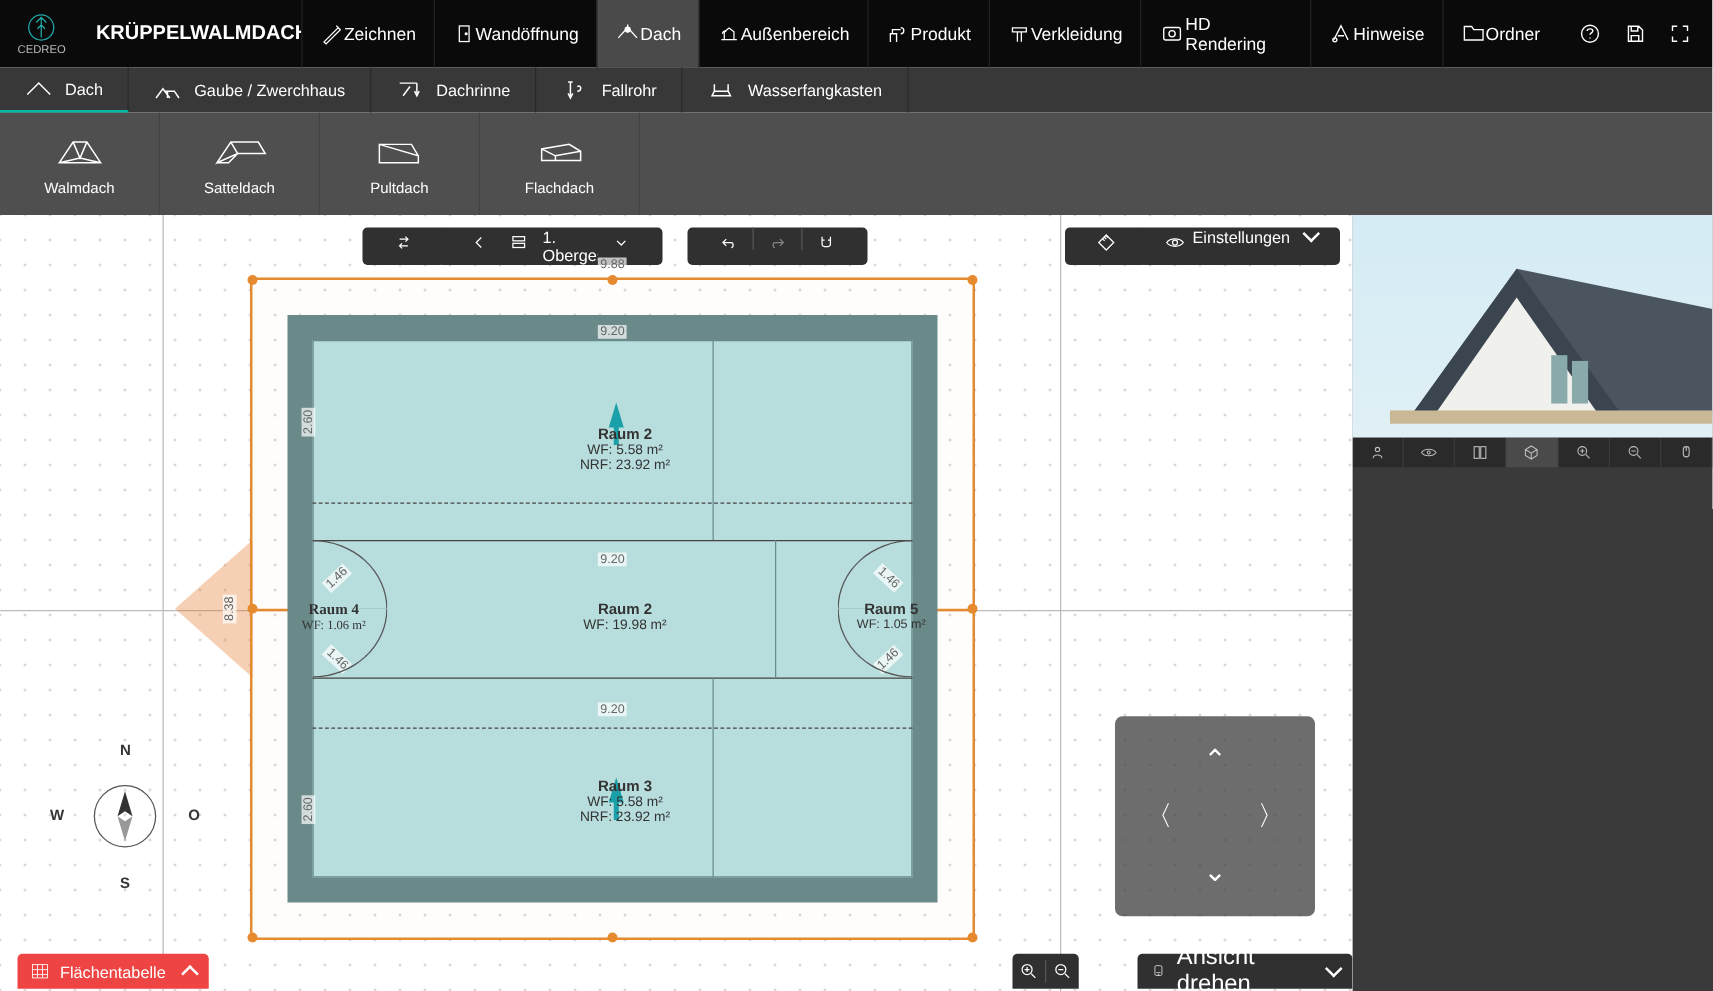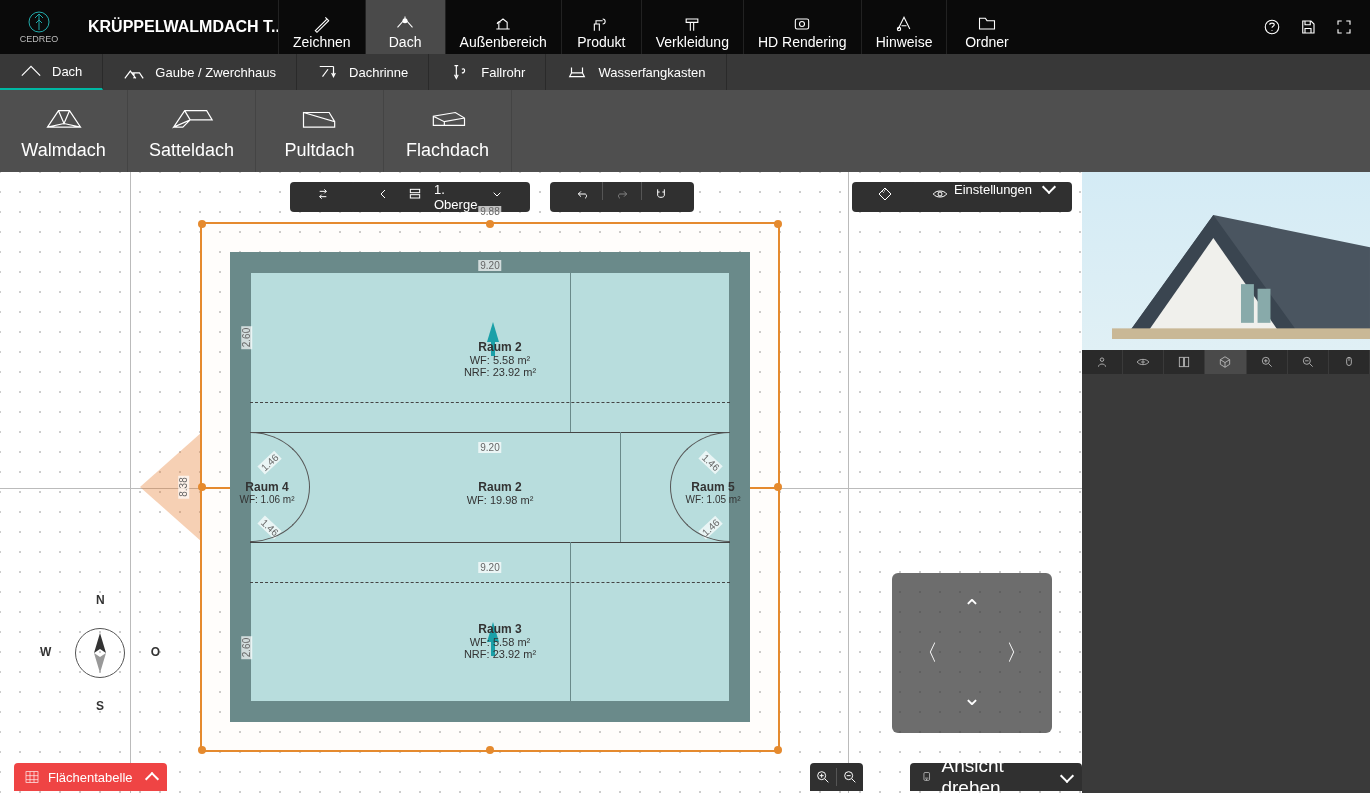--- a/index.html
+++ b/index.html
@@ -4,36 +4,36 @@
 <style>
   * { box-sizing: border-box; margin: 0; padding: 0; }
   body { font-family: Arial, sans-serif; background: #f5f5f5; width: 1370px; height: 793px; overflow: hidden; color: #fff; }
 
   
   .topbar { display: flex; height: 54px; background: #0a0a0a; align-items: stretch; }
   .logo { width: 78px; display:flex; align-items:center; justify-content:center; flex-direction:column; font-size:9px; color:#bbb;}
   .logo svg { width:24px; height:24px; }
   .project-title { width: 200px; display:flex; align-items:center; font-weight:bold; font-size:16px; padding:0 10px; overflow:hidden; white-space:nowrap; }
   .main-tabs { display:flex; flex:1; }
-  .main-tab { display:flex; flex-direction:column; align-items:center; justify-content:flex-end; padding:4px 14px; cursor:pointer; font-size:14px; border-left:1px solid #222; min-width:80px;}
+  .main-tab { display:flex; flex-direction:row; align-items:center; justify-content:flex-start; padding:4px 14px; cursor:pointer; font-size:14px; border-left:1px solid #222; min-width:80px;}
   .main-tab.active { background:#4a4a4a; }
   .main-tab svg { width:22px; height:20px; stroke:#fff; fill:none; stroke-width:1.3; }
   .topbar-right { display:flex; align-items:center; gap:8px; padding:0 12px; }
   .tr-btn { width:28px; height:28px; display:flex; align-items:center; justify-content:center; cursor:pointer; }
   .tr-btn svg { width:18px; height:18px; stroke:#fff; fill:none; stroke-width:1.5; }
 
   
   .subbar { height:36px; background:#383838; display:flex; align-items:stretch; }
   .subtab { display:flex; align-items:center; gap:10px; padding:0 20px; font-size:13px; cursor:pointer; border-right:1px solid #2a2a2a;}
   .subtab.active { border-bottom:2px solid #00b8a3; color:#fff; }
   .subtab svg { width:22px; height:18px; stroke:#fff; fill:none; stroke-width:1.3; }
 
   
   .palette { height:82px; background:#4f4f4f; display:flex; align-items:stretch; }
-  .palette-item { width:128px; display:flex; flex-direction:column; align-items:center; justify-content:center; gap:6px; font-size:18px; cursor:pointer; border-right:1px solid #444;}
+  .palette-item { width:128px; display:flex; flex-direction:column; align-items:center; justify-content:center; gap:6px; font-size:12px; cursor:pointer; border-right:1px solid #444;}
   .palette-item svg { width:44px; height:32px; stroke:#fff; fill:none; stroke-width:1.3; }
   .palette-option { display:flex; align-items:center; padding-left:20px; font-size:13px; gap:10px;}
   .palette-option .chk { width:16px; height:16px; border:1.5px solid #fff; border-radius:2px; }
 
   
   .main { position:relative; display:flex; height: calc(793px - 54px - 36px - 82px); }
   .canvas-wrap { position:relative; flex:1; background:#fff; overflow:hidden; }
   .dotgrid { position:absolute; inset:0; background-image: radial-gradient(circle, #ccc 1px, transparent 1px); background-size: 20px 20px; background-position: 10px 10px; }
   .grid-line-h { position:absolute; left:0; right:0; height:1px; background:#bbb; }
   .grid-line-v { position:absolute; top:0; bottom:0; width:1px; background:#bbb; }
@@ -100,20 +100,27 @@
     <span>CEDREO</span>
   </div>
   <div class="project-title">KRÜPPELWALMDACH T...</div>
   <div class="main-tabs">
     <div class="main-tab">
         <svg viewBox="0 0 24 24">
           <path d="M4 20 L18 6 L20 8 L6 22 Z M16 4 L20 8"></path>
         </svg>
         <span>Zeichnen</span>
       </div>
+    <div class="main-tab">
+        <svg viewBox="0 0 24 24">
+          <rect x="7" y="4" width="10" height="16"></rect>
+          <circle cx="14" cy="12" r="1" fill="#fff"></circle>
+        </svg>
+        <span>Wandöffnung</span>
+      </div>
     <div class="main-tab active">
         <svg viewBox="0 0 24 24">
           <path d="M3 16 L12 6 L21 16 M12 6 L12 3"></path>
           <circle cx="12" cy="8" r="3" fill="#fff" stroke="none"></circle>
         </svg>
         <span>Dach</span>
       </div>
     <div class="main-tab">
         <svg viewBox="0 0 24 24">
           <path d="M4 18 L20 18 M7 18 L7 10 L12 6 L17 10 L17 18 M5 12 Q6 8 9 10"></path>
@@ -350,21 +357,21 @@
 
       <div class="room-label" style="left:240px; top:118px; width:120px;">
         <b>Raum 2</b><br><span>WF: 5.58 m²</span><br><span>NRF: 23.92 m²</span>
       </div>
       <div class="room-label" style="left:240px; top:258px; width:120px;">
         <b>Raum 2</b><br><span>WF: 19.98 m²</span>
       </div>
       <div class="room-label" style="left:240px; top:400px; width:120px;">
         <b>Raum 3</b><br><span>WF: 5.58 m²</span><br><span>NRF: 23.92 m²</span>
       </div>
-      <div class="room-label" style="left:32px; top:258px; width:70px; font-size:10px;">
+      <div class="room-label" style="left:32px; top:258px; width:70px; font-size:10px;font-family:Liberation Serif, serif;">
         <b>Raum 4</b><br><span>WF: 1.06 m²</span>
       </div>
       <div class="room-label" style="right:32px; top:258px; width:70px; font-size:10px;">
         <b>Raum 5</b><br><span>WF: 1.05 m²</span>
       </div>
     </div>
 
     <div class="compass">
       <div class="ring"></div>
       <svg style="position:absolute;left:48px;top:40px;" width="24" height="40" viewBox="0 0 24 40">

